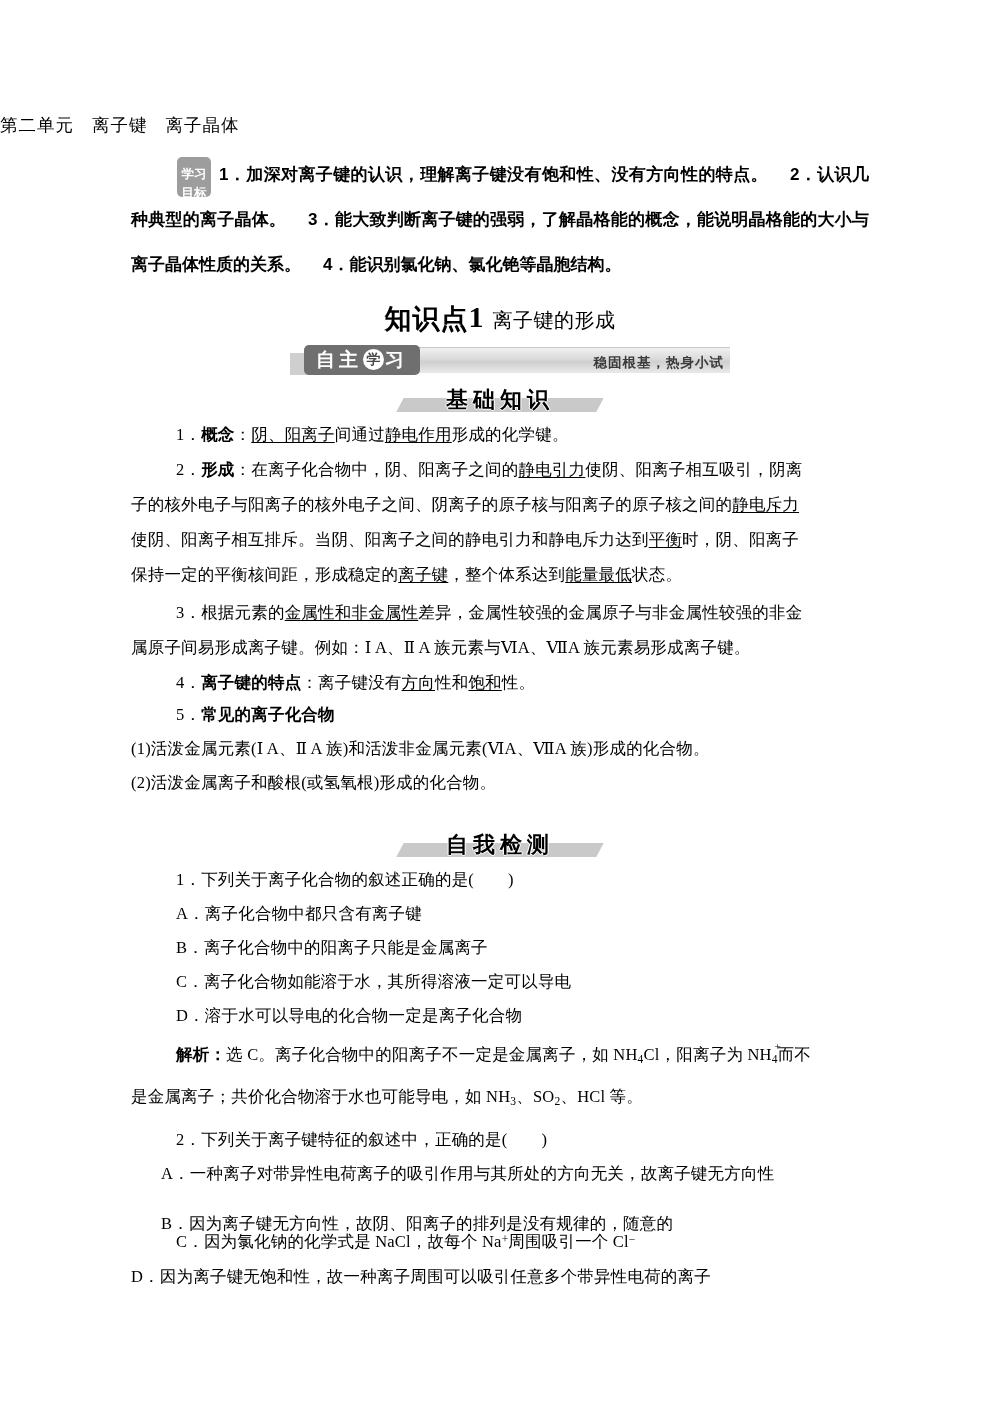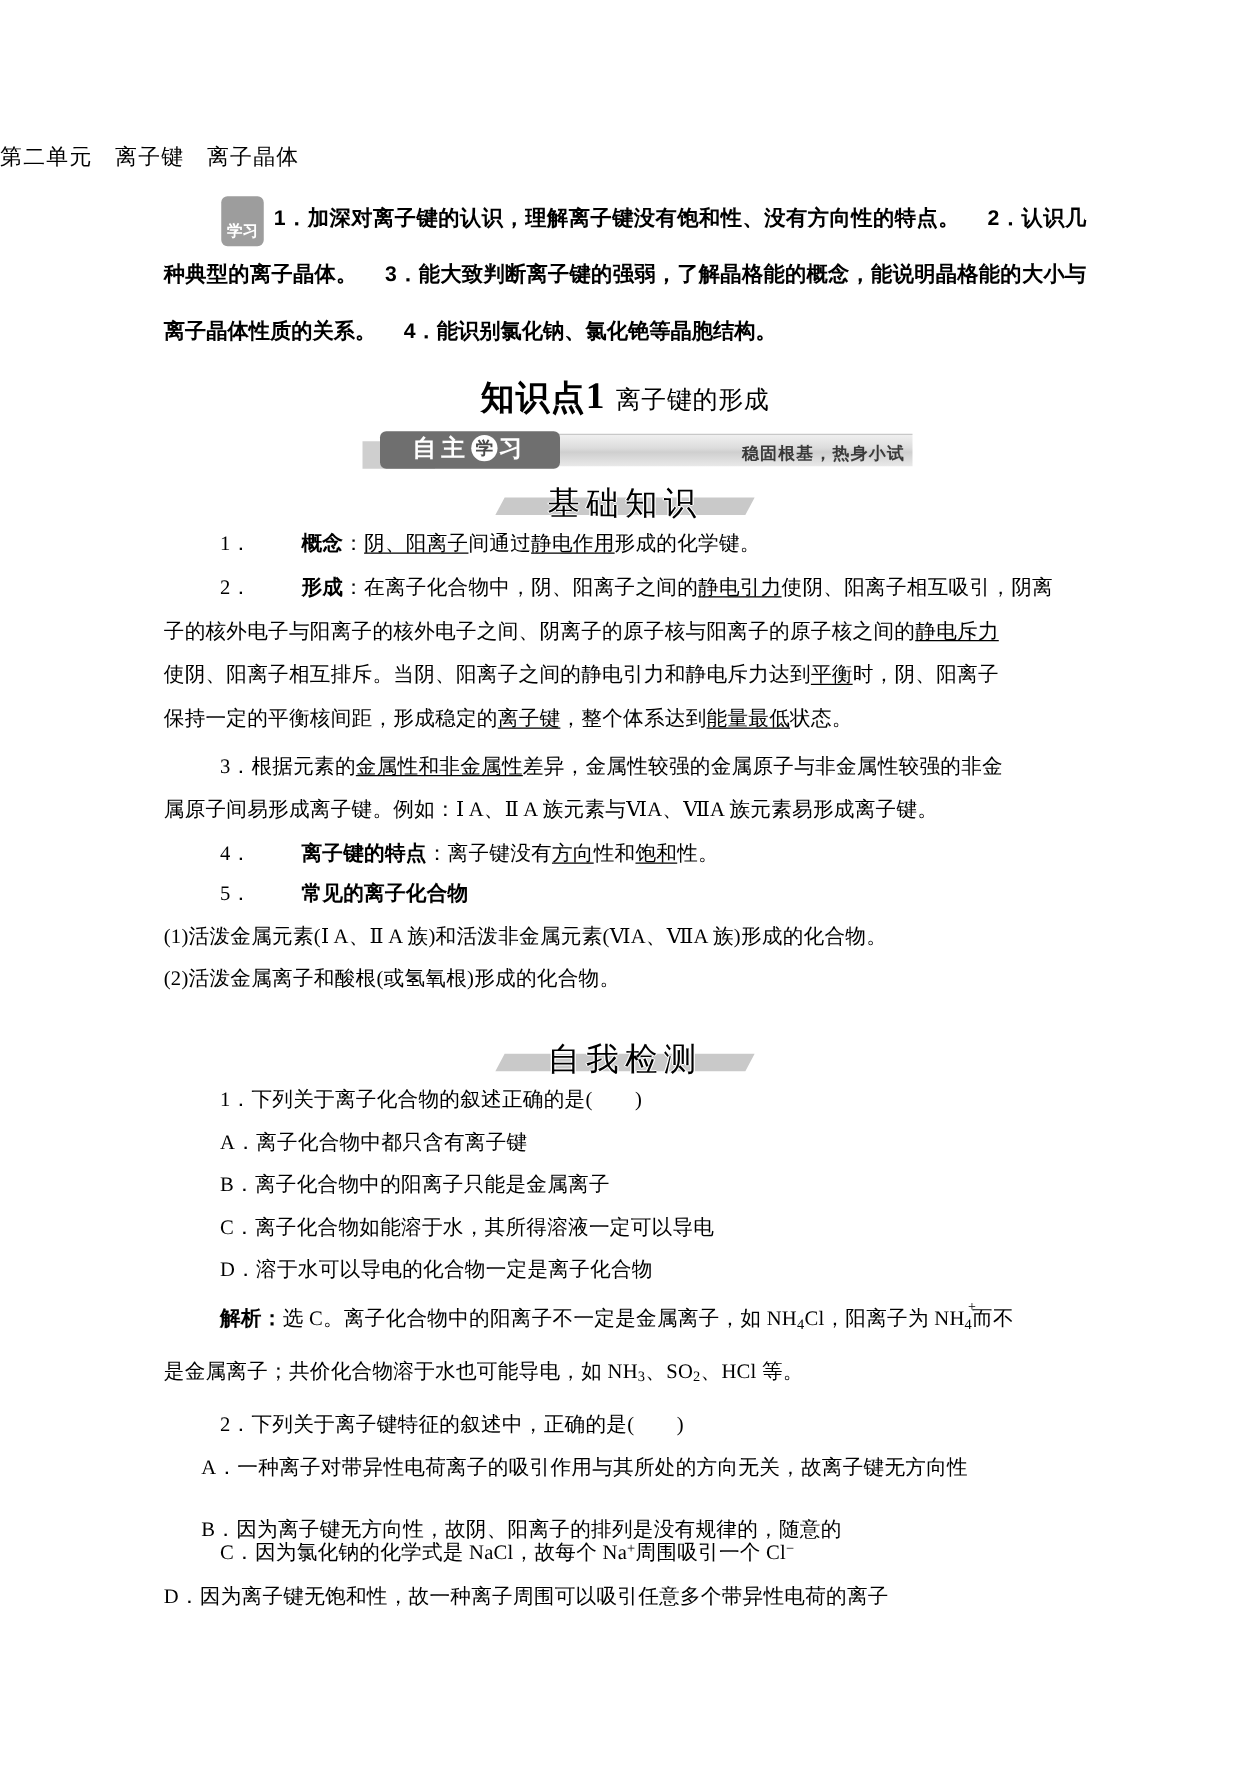--- a/index.html
+++ b/index.html
@@ -22,21 +22,21 @@
   
   .obj-wrap{
     position:absolute;left:131px;top:152px;width:738px;
   }
   .obj-badge{
     float:left;width:34px;height:40px;margin:5px 8px 0 46px;
     background:#9d9d9d;border-radius:5px;
     color:#fff;font-size:12.5px;line-height:19px;text-align:center;
     font-family:"Liberation Sans","DejaVu Sans",sans-serif;
     font-weight:bold;letter-spacing:0px;
-    box-sizing:border-box;padding-top:19px;
+    box-sizing:border-box;padding-top:8px;
   }
   .obj-badge span{display:block;}
   .obj-text{
     font-size:17px;line-height:45px;text-align:justify;
     font-family:"Liberation Sans","DejaVu Sans",sans-serif;
     font-weight:bold;
   }
   .obj-text .gap{display:inline-block;width:22px;}
 
   
@@ -64,21 +64,21 @@
   .banner-bar{
     position:absolute;left:50px;top:2px;width:390px;height:25px;
     background:linear-gradient(to bottom,#f0f0f0 0%,#dcdcdc 42%,#cfcfcf 55%,#e9e9e9 100%);
     border-top:1px solid #c8c8c8;
   }
   .banner-shadow{
     position:absolute;left:0px;top:8px;width:58px;height:22px;
     background:#cfcfcf;
   }
   .banner-tab{
-    position:absolute;left:14px;top:0px;width:144px;height:30px;
+    position:absolute;left:14px;top:0px;width:116px;height:30px;
     background:#6f6f6f;border-radius:5px;
     color:#fff;font-size:19px;font-weight:bold;line-height:30px;
     text-align:center;letter-spacing:4px;
     font-family:"Liberation Sans","DejaVu Sans",sans-serif;
     box-sizing:border-box;
   }
   .banner-tab .circ{
     display:inline-block;width:21px;height:21px;border-radius:50%;
     background:#fff;color:#4a4a4a;font-size:14px;line-height:21px;
     text-align:center;letter-spacing:0;vertical-align:2px;margin:0 1px;
@@ -95,36 +95,36 @@
     position:absolute;width:1000px;text-align:center;height:30px;
   }
   .sec-head .band{
     position:absolute;left:50%;top:13px;width:200px;height:14px;
     margin-left:-100px;
     background:#c9c9c9;
     transform:skewX(-28deg);
   }
   .sec-head .txt{
     position:relative;z-index:2;display:inline-block;
-    font-size:26px;font-weight:normal;letter-spacing:5px;
+    font-size:22px;font-weight:bold;letter-spacing:5px;
     font-family:"Liberation Sans","DejaVu Sans",sans-serif;
     background:transparent;padding:0 4px;
     text-shadow:1px 0 0 #fff,-1px 0 0 #fff,0 1px 0 #fff,0 -1px 0 #fff;
     text-align:center;
   }
 
   
   .line{
     position:absolute;font-size:16.5px;
     font-family:"Liberation Serif","DejaVu Serif",serif;
     white-space:nowrap;letter-spacing:0.2px;
   }
   .u{text-decoration:underline;text-underline-offset:2px;margin-top:44px;}
   .b{font-weight:bold;}
-  .sans{font-family:"Liberation Sans","DejaVu Sans",sans-serif;margin-left:40px;}
+  .sans{font-family:"Liberation Sans","DejaVu Sans",sans-serif;}
   sub{font-size:70%;vertical-align:-0.25em;}
   sup{font-size:70%;vertical-align:0.38em;}
   .ion-nh4{position:relative;display:inline-block;}
   .ion-nh4 .pl{
     position:absolute;top:-0.45em;right:-0.30em;font-size:68%;
   }
   .blank{display:inline-block;width:34px;}
 </style>
 </head>
 <body>

